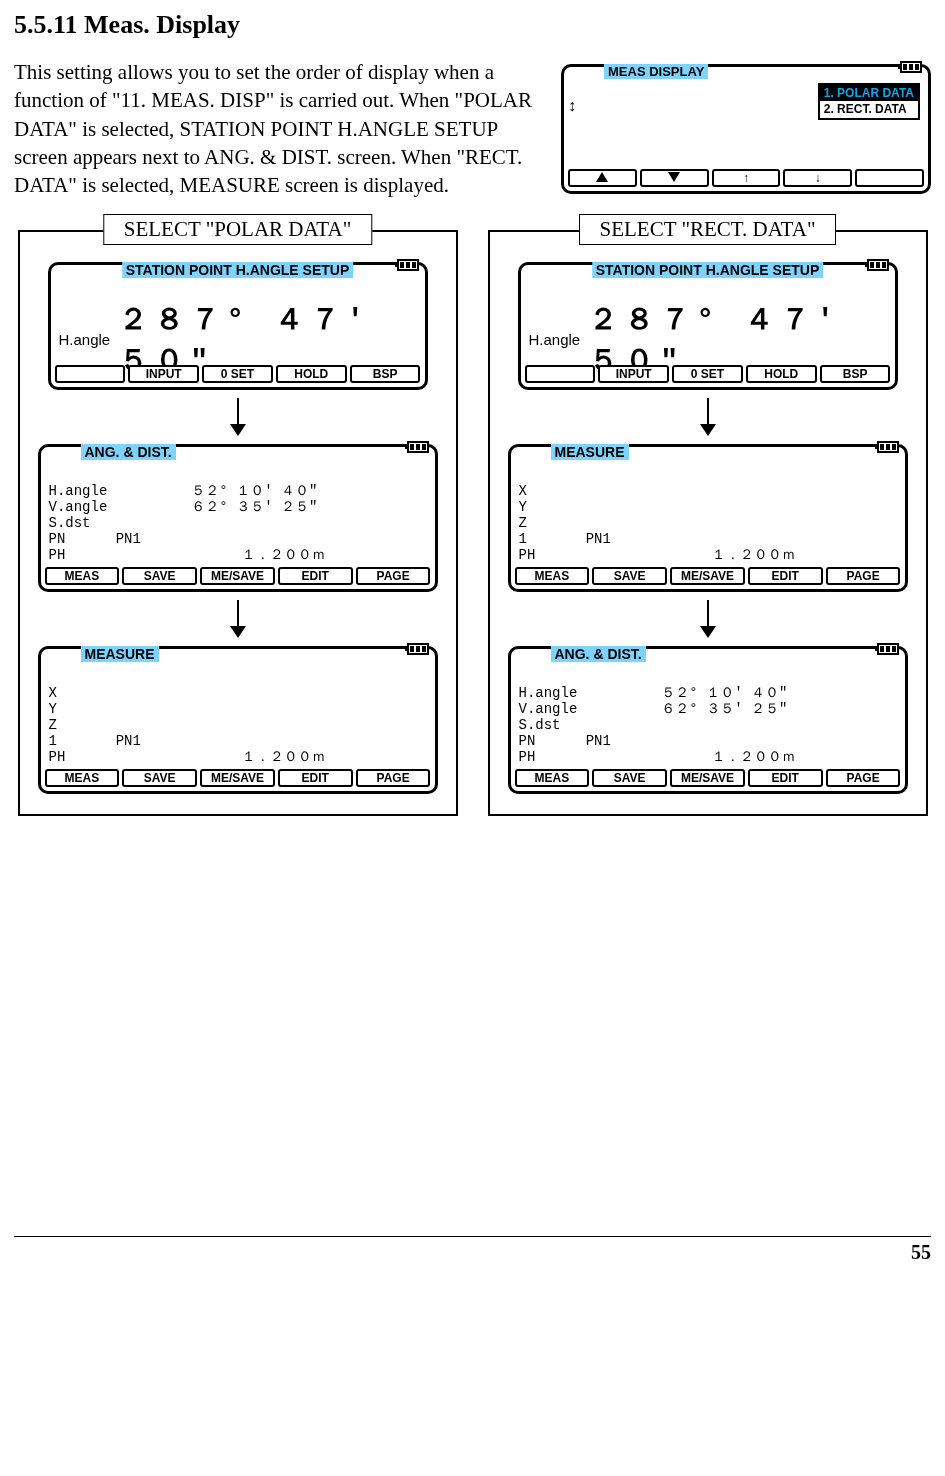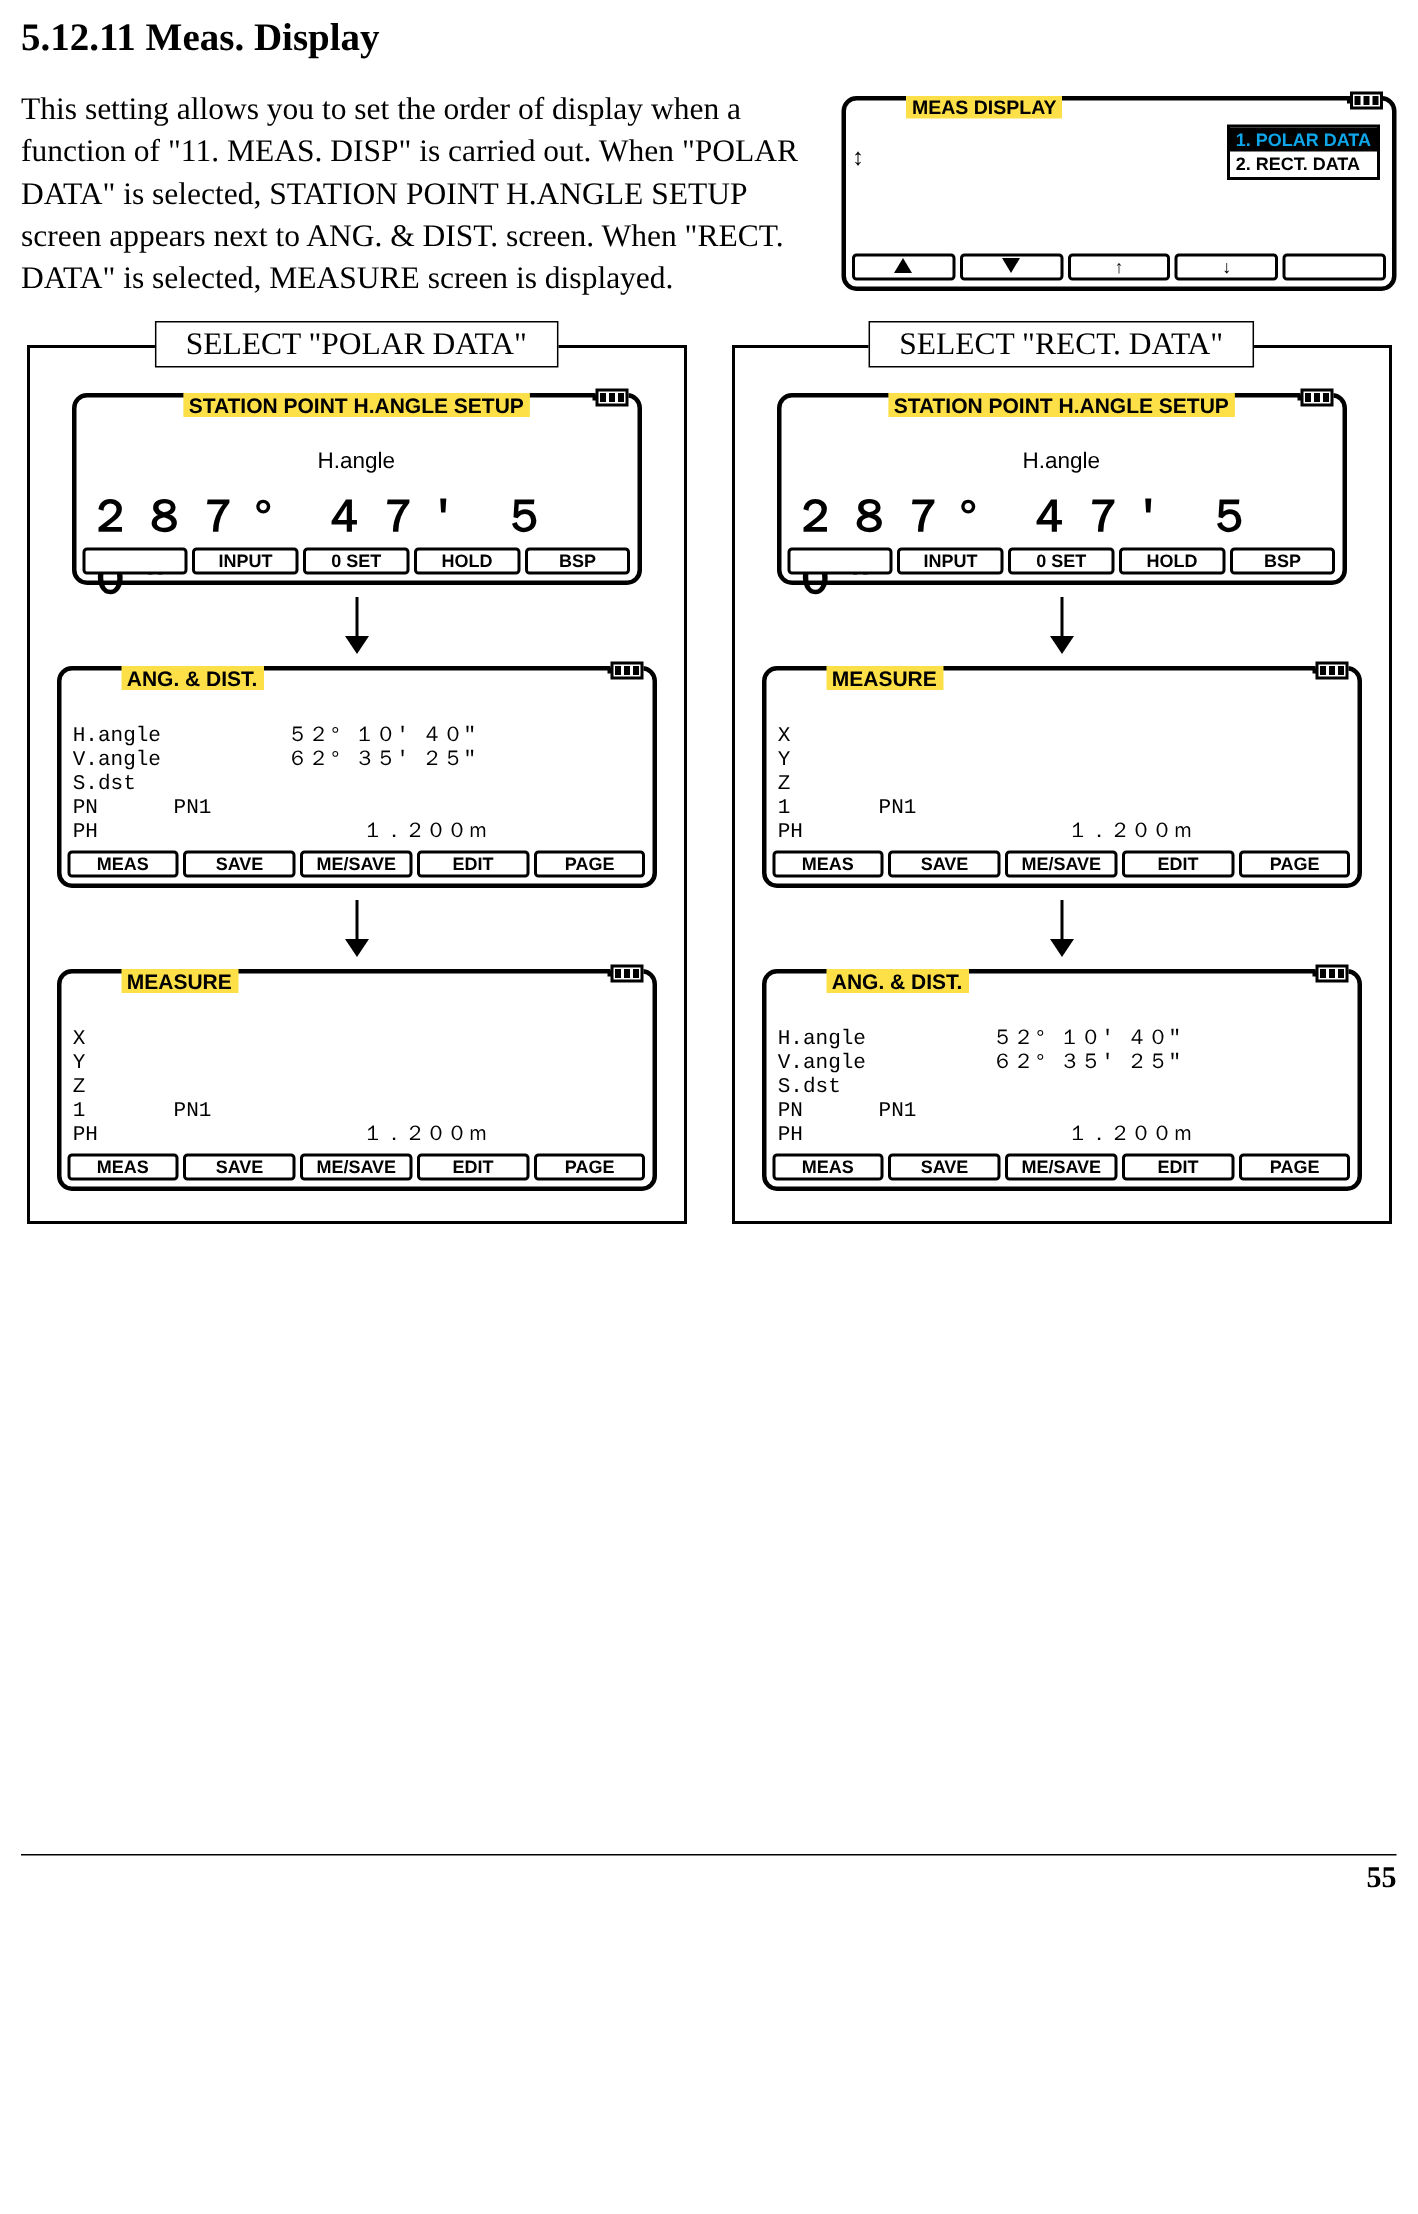--- a/index.html
+++ b/index.html
@@ -34,21 +34,21 @@
     font-family: Arial, Helvetica, sans-serif;
   }
   .lcd-small {
     width: 370px;
     height: 130px;
     padding: 6px 8px 4px 8px;
   }
   .lcd-title {
     position: absolute;
     top: -3px;
-    background: #fde047;
+    background: #7dd3fc;
     padding: 0 4px;
     font-weight: bold;
     font-size: 13px;
   }
   .battery {
     position: absolute;
     top: -6px;
     right: 6px;
     width: 22px;
     height: 12px;
@@ -154,21 +154,20 @@
     height: 128px;
     padding: 6px 8px 4px 8px;
   }
   .lcd-big .lcd-title { font-size: 14px; left: 50%; transform: translateX(-50%); white-space: nowrap; }
   .lcd-big .battery { right: 6px; }
   .angle-display {
     margin-top: 28px;
     display: flex;
     align-items: center;
     gap: 8px;
-    flex-direction: column;
   }
   .angle-label { font-size: 15px; font-weight: normal; }
   .angle-value {
     font-family: Liberation Mono, monospace;
     font-size: 30px;
     font-weight: bold;
     letter-spacing: 6px;
   }
   .lcd-med {
     width: 400px;
@@ -219,21 +218,21 @@
     font-weight: bold;
   }
   .sk .tri-up { display:inline-block; width:0;height:0;border-left:6px solid transparent;border-right:6px solid transparent;border-bottom:10px solid #000; }
   .sk .tri-down { display:inline-block; width:0;height:0;border-left:6px solid transparent;border-right:6px solid transparent;border-top:10px solid #000; }
   .sk .arr-up { font-weight:bold; }
   .sk .arr-down { font-weight:bold; }
 </style>
 </head>
 <body>
 
-<h2>5.12.11 Meas. Display</h2>
+<h2>5.5.11 Meas. Display</h2>
 
 <div class="intro-row">
   <div class="intro-text">This setting allows you to set the order of display when a function of "11. MEAS. DISP" is carried out. When "POLAR DATA" is selected, STATION POINT H.ANGLE SETUP screen appears next to ANG. &amp; DIST. screen. When "RECT. DATA" is selected, MEASURE screen is displayed.</div>
 
   <div class="lcd lcd-small">
     <span class="lcd-title" style="left:40px;">MEAS DISPLAY</span>
     <div class="battery">
         <span></span>
         <span></span>
         <span></span>

